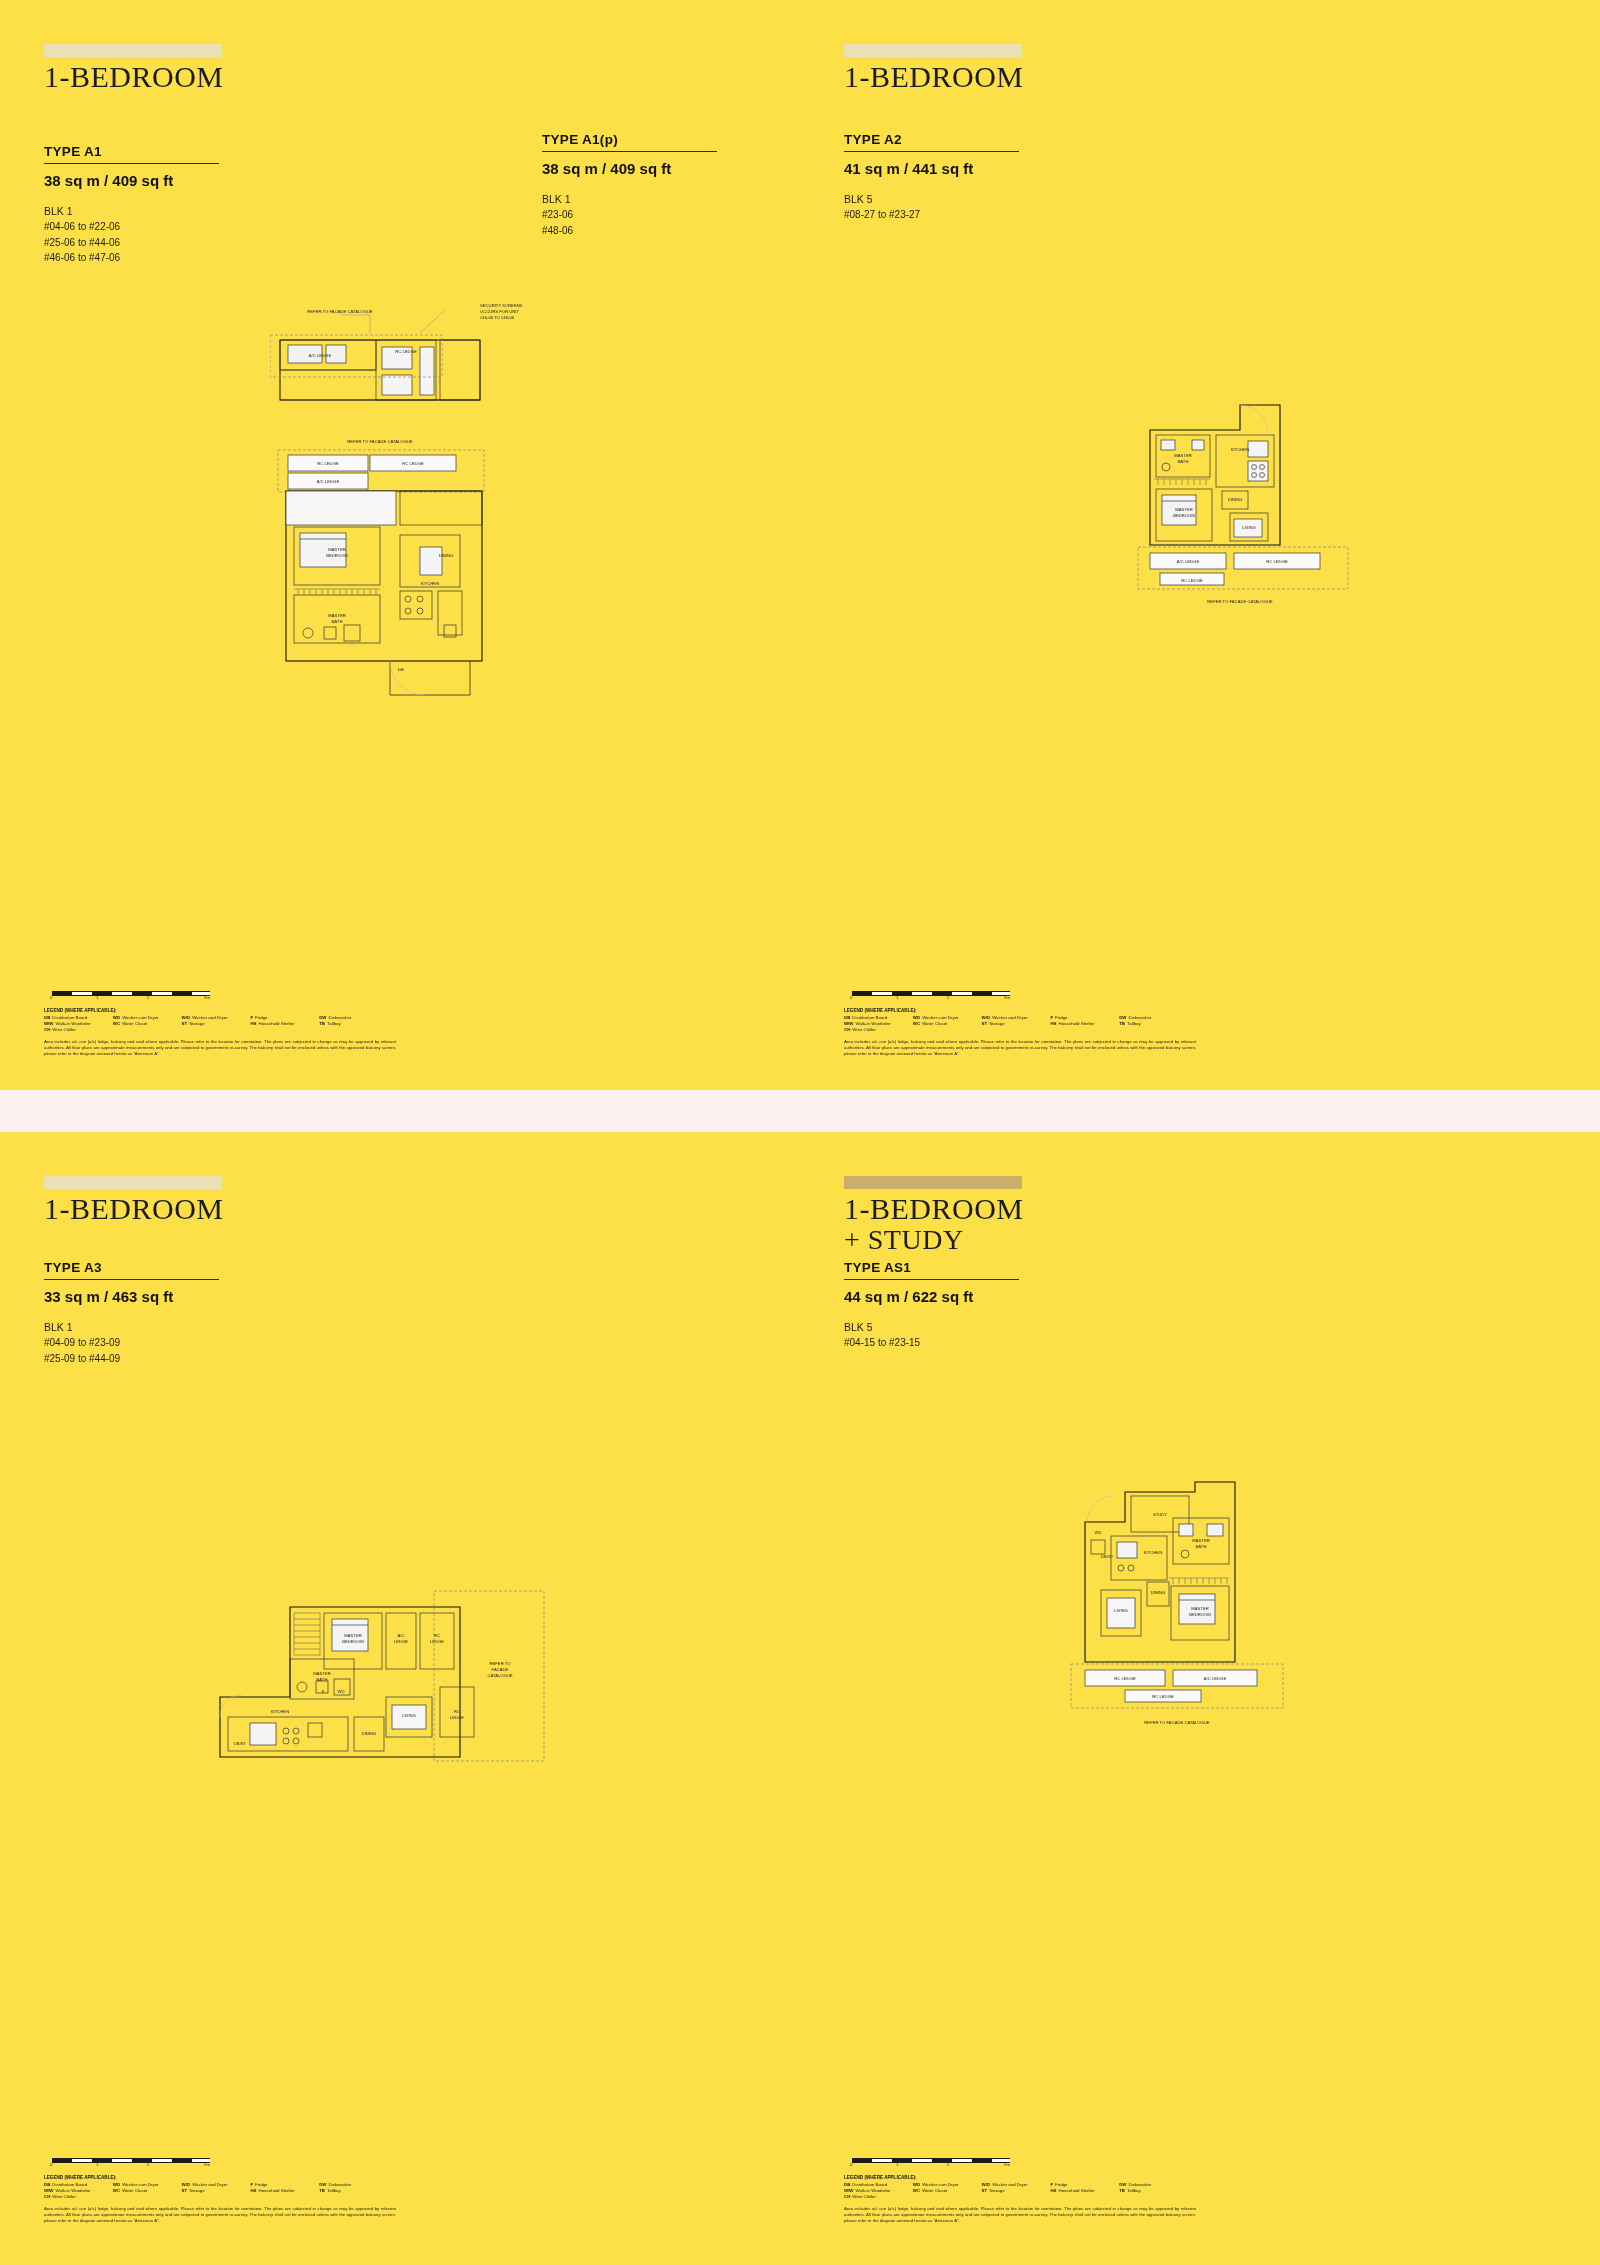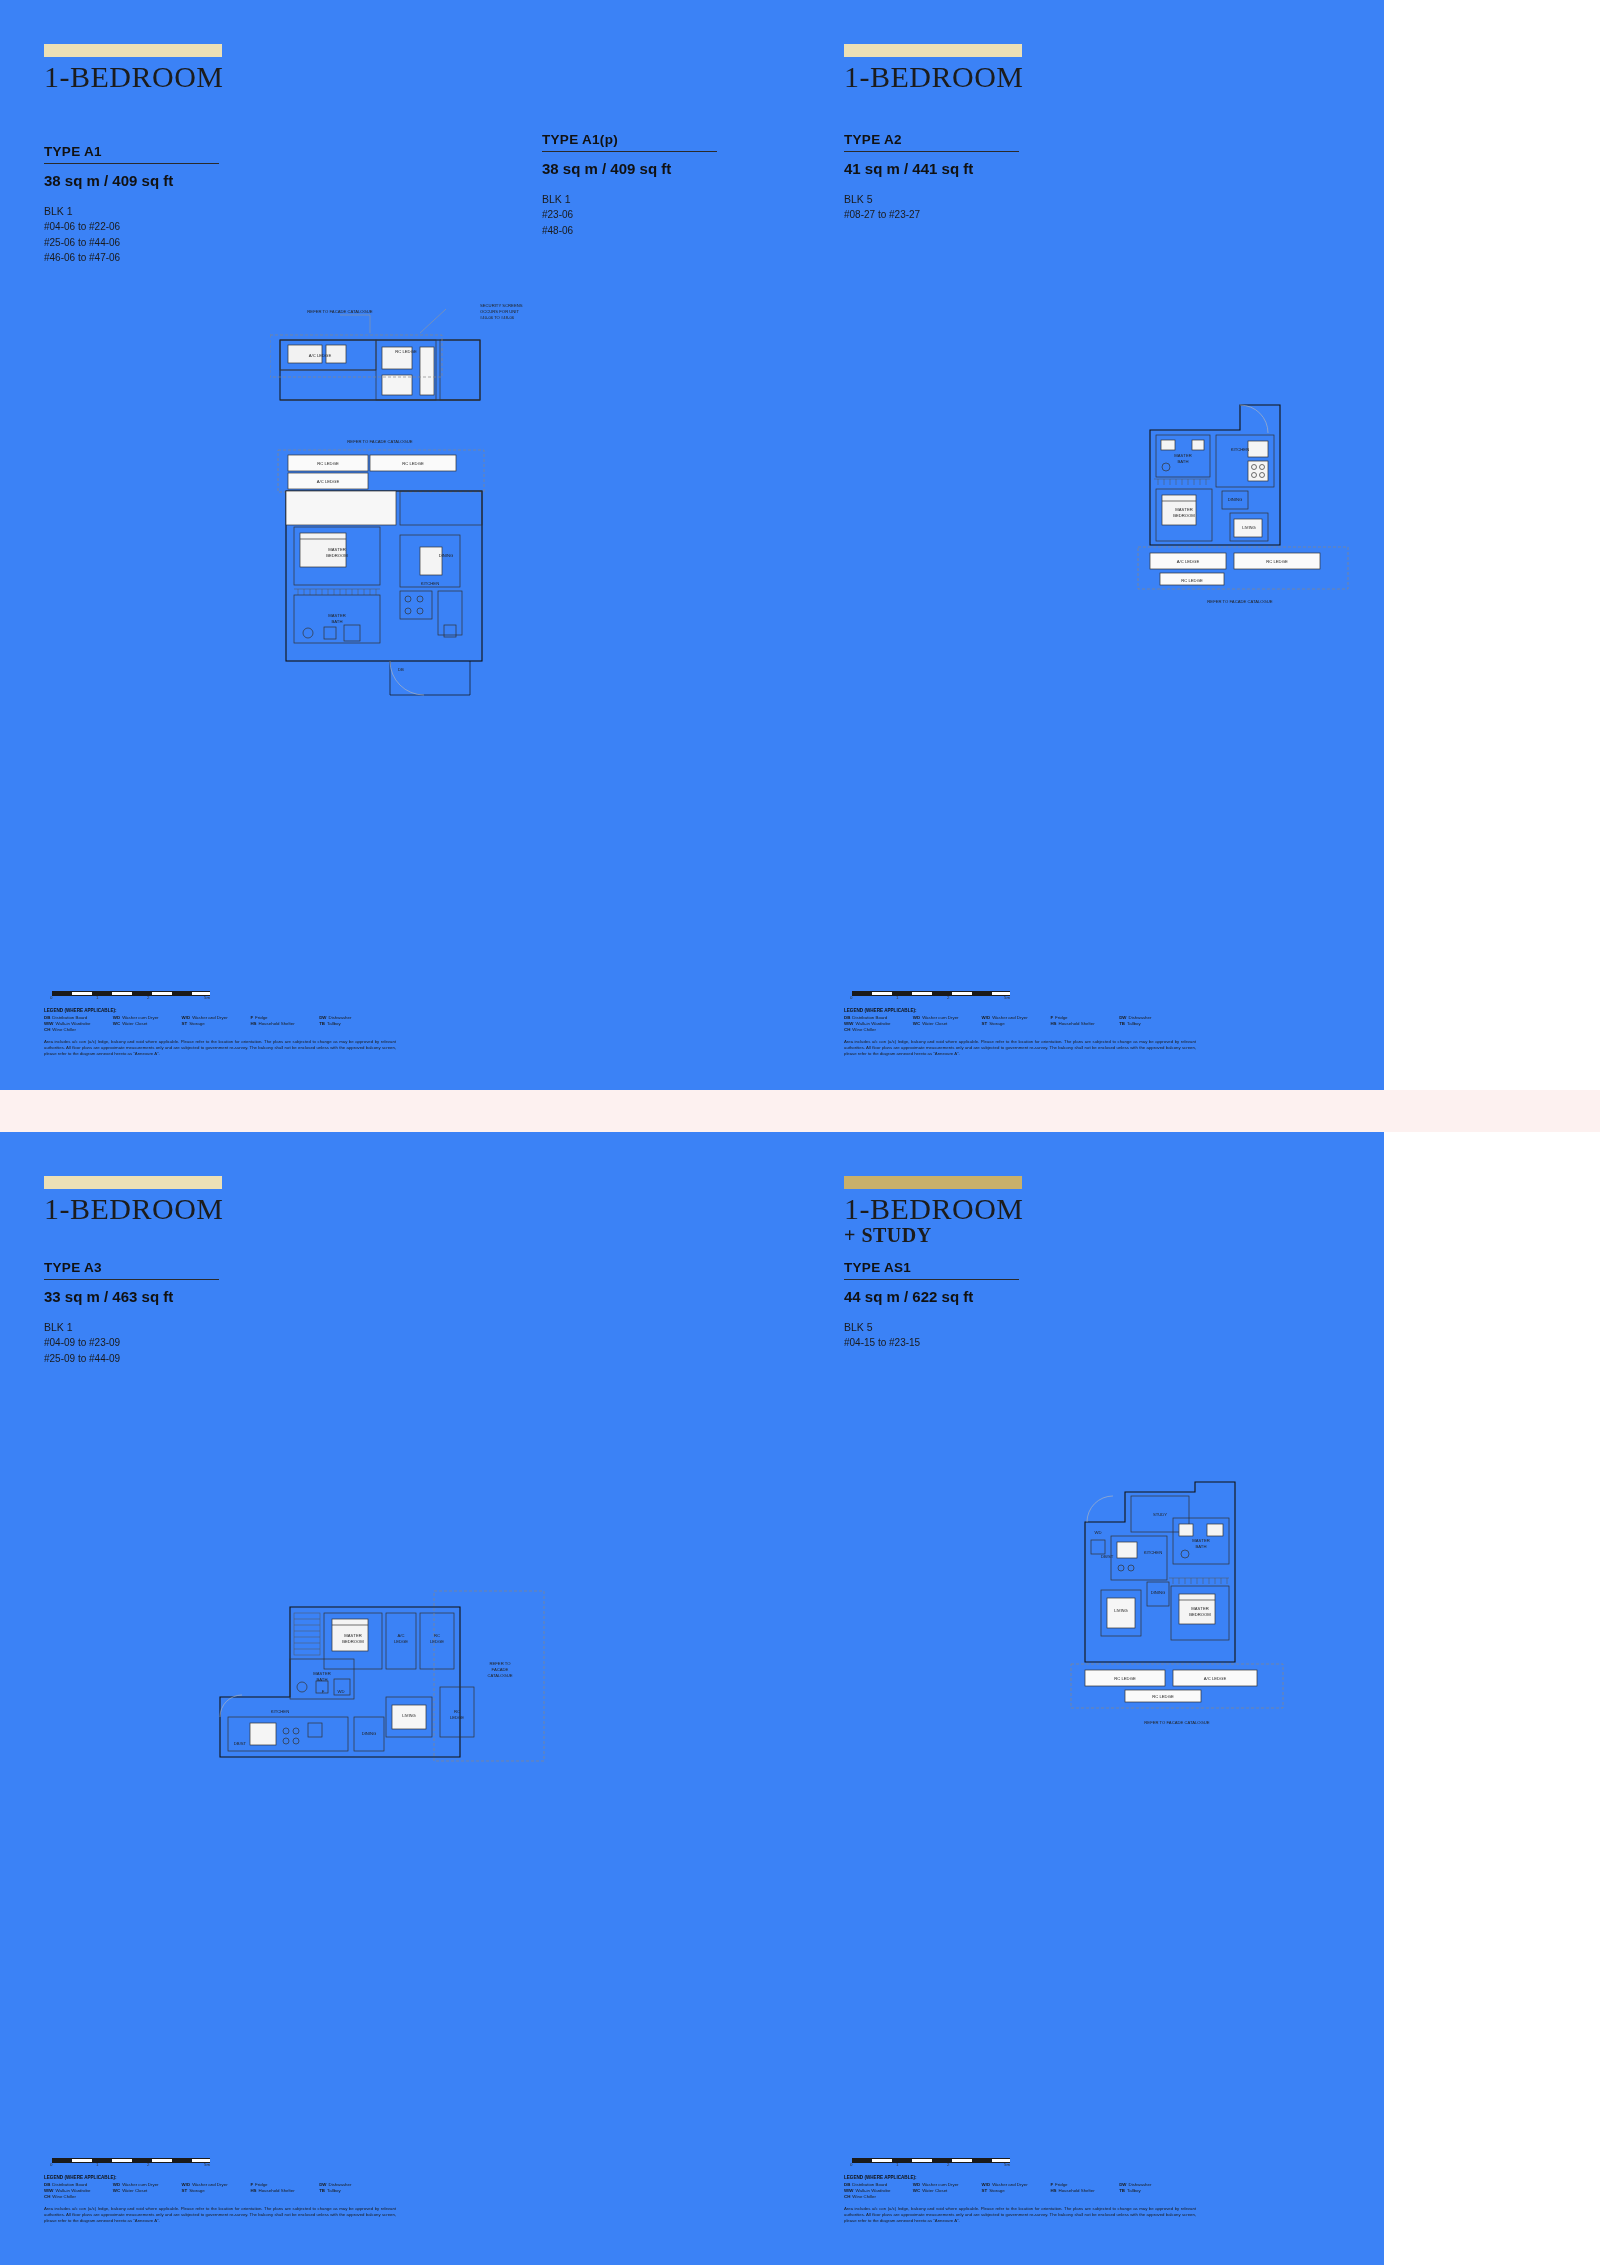--- a/index.html
+++ b/index.html
@@ -6,22 +6,22 @@
   html, body { margin:0; padding:0; }
   body {
     width:1600px;
     background:#ffffff;
     font-family:"Liberation Sans", sans-serif;
     color:#1a1a1a;
     -webkit-font-smoothing:antialiased;
   }
   .page {
     position:relative;
-    width:1384px;
-    background:#3b82f6;
+    width:1600px;
+    background:#fde047;
   }
   .page.sheet1 { height:1090px; }
   .divider-band { height:42px; background:#fdf1f0; width:1600px; }
   .page.sheet2 { height:1133px; }
 
   .panel {
     position:absolute;
     top:0;
     width:800px;
     height:100%;
@@ -37,21 +37,21 @@
   .hdr.gold .hdr-bar { background:#c9b06a; }
   .hdr-title {
     font-family:"Liberation Serif", serif;
     font-size:30px;
     letter-spacing:0.5px;
     color:#1c1c1c;
     margin-top:4px;
     line-height:1.08;
     font-weight:400;
   }
-  .hdr-title .sub { display:block; font-size:20px;font-weight:bold; }
+  .hdr-title .sub { display:block; font-size:28px; }
 
   
   .typeblk { position:absolute; width:175px; }
   .type-name {
     font-size:13.5px;
     font-weight:bold;
     letter-spacing:0.3px;
     padding-bottom:4px;
     border-bottom:1px solid #2a2a2a;
     color:#111;

